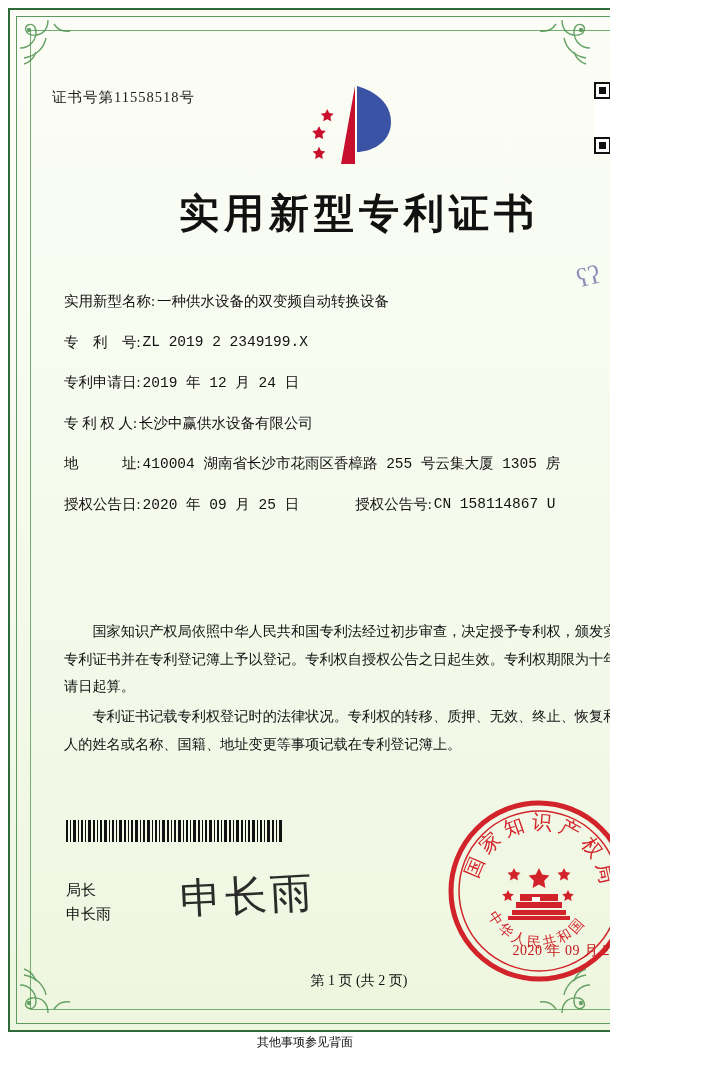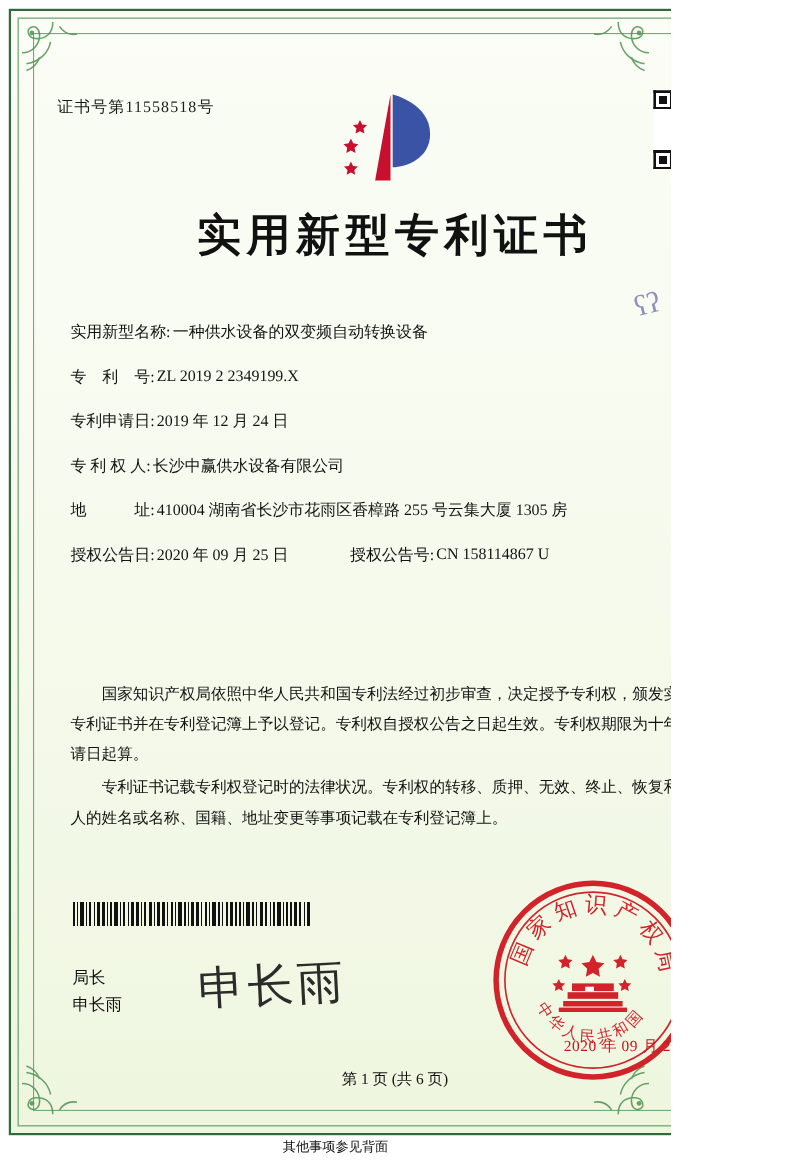--- a/index.html
+++ b/index.html
@@ -123,20 +123,21 @@
     align-items: center;
     margin-bottom: 21.5px;
     font-size: 14.5px;
     color: #121212;
   }
   .field .lbl {
     white-space: nowrap;
   }
   .field .val {
     margin-left: 2px;
+    font-family: Liberation Mono, monospace;
   }
   .field.two {
     justify-content: flex-start;
   }
   .field .spacer {
     display: inline-block;
     width: 56px;
   }
 
   .paras {
@@ -501,18 +502,18 @@
           <path d="M72 76 l2 4.1 4.5 .6 -3.3 3.2 .8 4.5 -4-2.1 -4 2.1 .8-4.5 -3.3-3.2 4.5-.6z" transform="translate(-4,-6) scale(1)"></path>
           <path d="M114 76 l2 4.1 4.5 .6 -3.3 3.2 .8 4.5 -4-2.1 -4 2.1 .8-4.5 -3.3-3.2 4.5-.6z" transform="translate(4,-6)"></path>
           <path d="M64 92 l1.8 3.6 4 .6 -2.9 2.8 .7 4 -3.6-1.9 -3.6 1.9 .7-4 -2.9-2.8 4-.6z" transform="translate(-2,0)"></path>
           <path d="M120 92 l1.8 3.6 4 .6 -2.9 2.8 .7 4 -3.6-1.9 -3.6 1.9 .7-4 -2.9-2.8 4-.6z" transform="translate(2,0)"></path>
         </g>
       </svg>
     </div>
 
     <div class="seal-date">2020 年 09 月 25 日</div>
 
-    <div class="page-num">第 1 页 (共 6 页)</div>
+    <div class="page-num">第 1 页 (共 2 页)</div>
   </div>
 
   <div class="footnote">其他事项参见背面</div>
 
 </div>
 
 </body></html>

